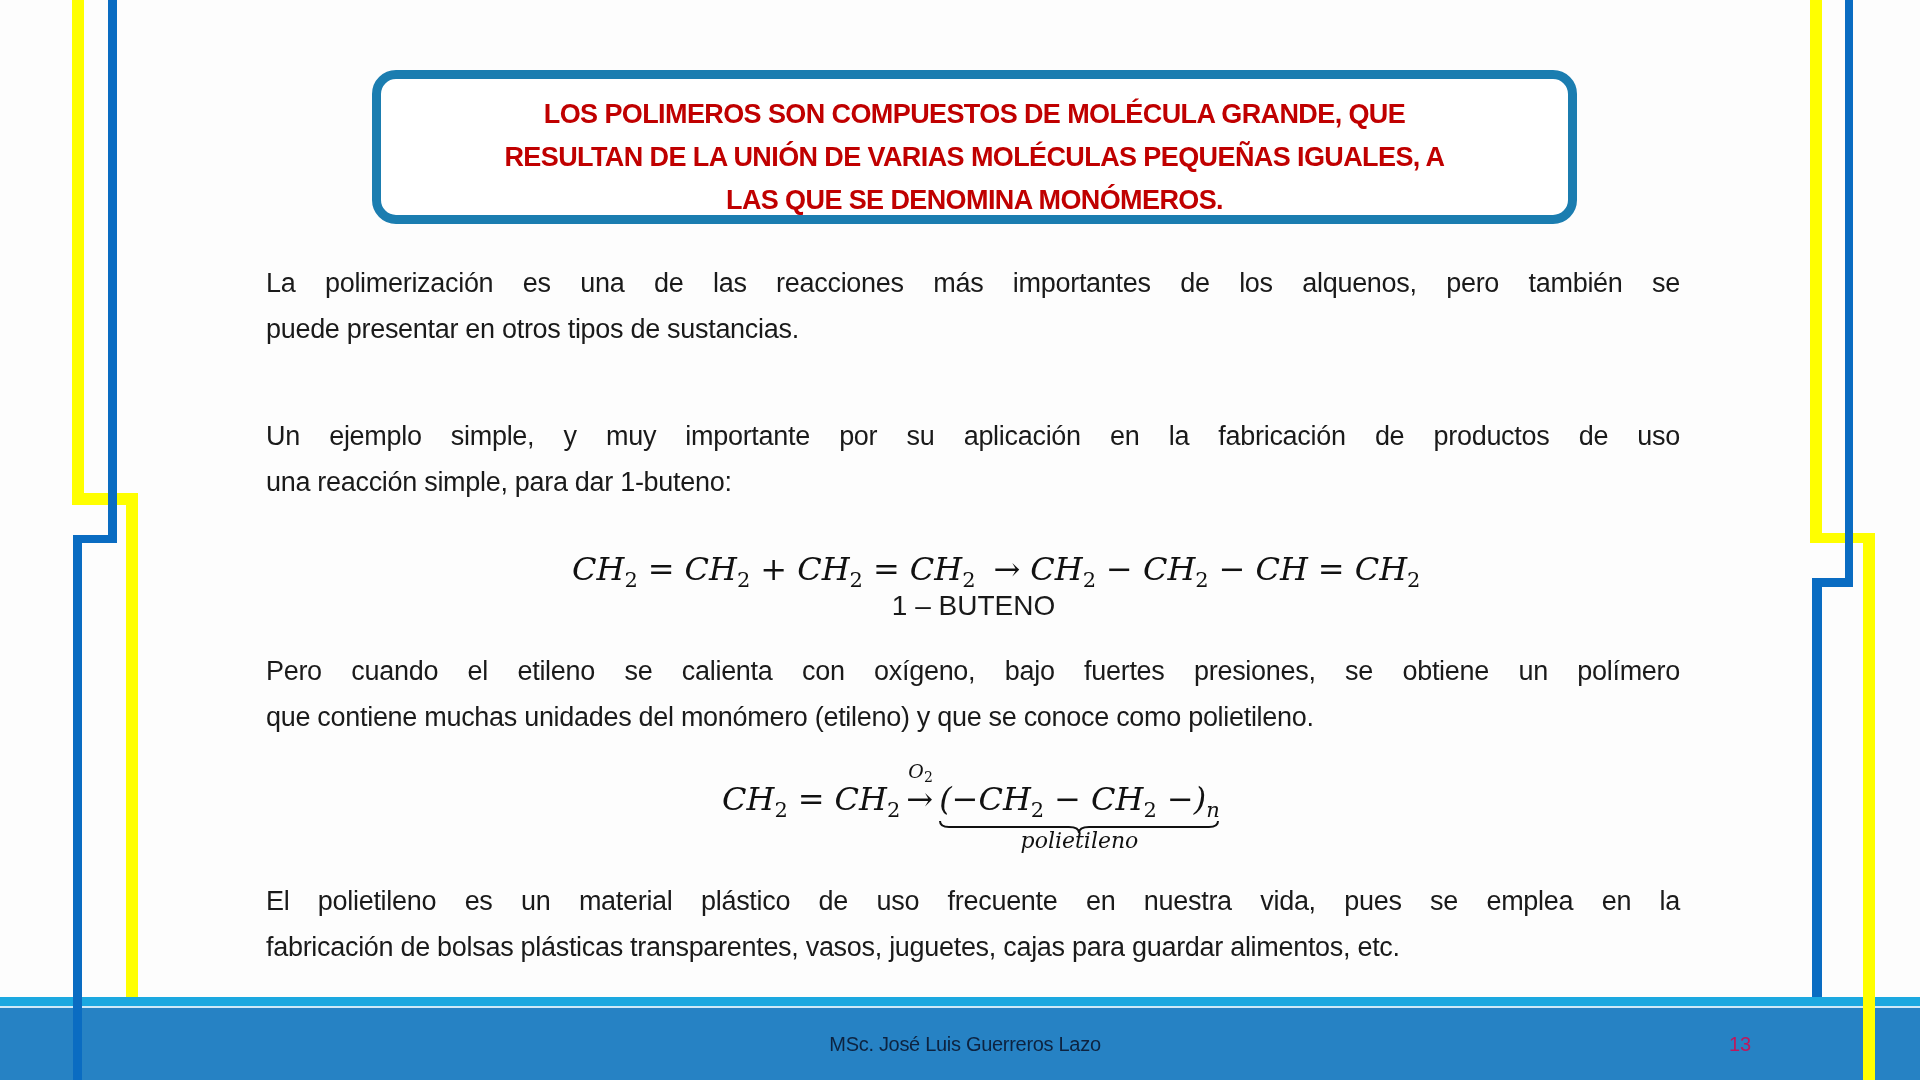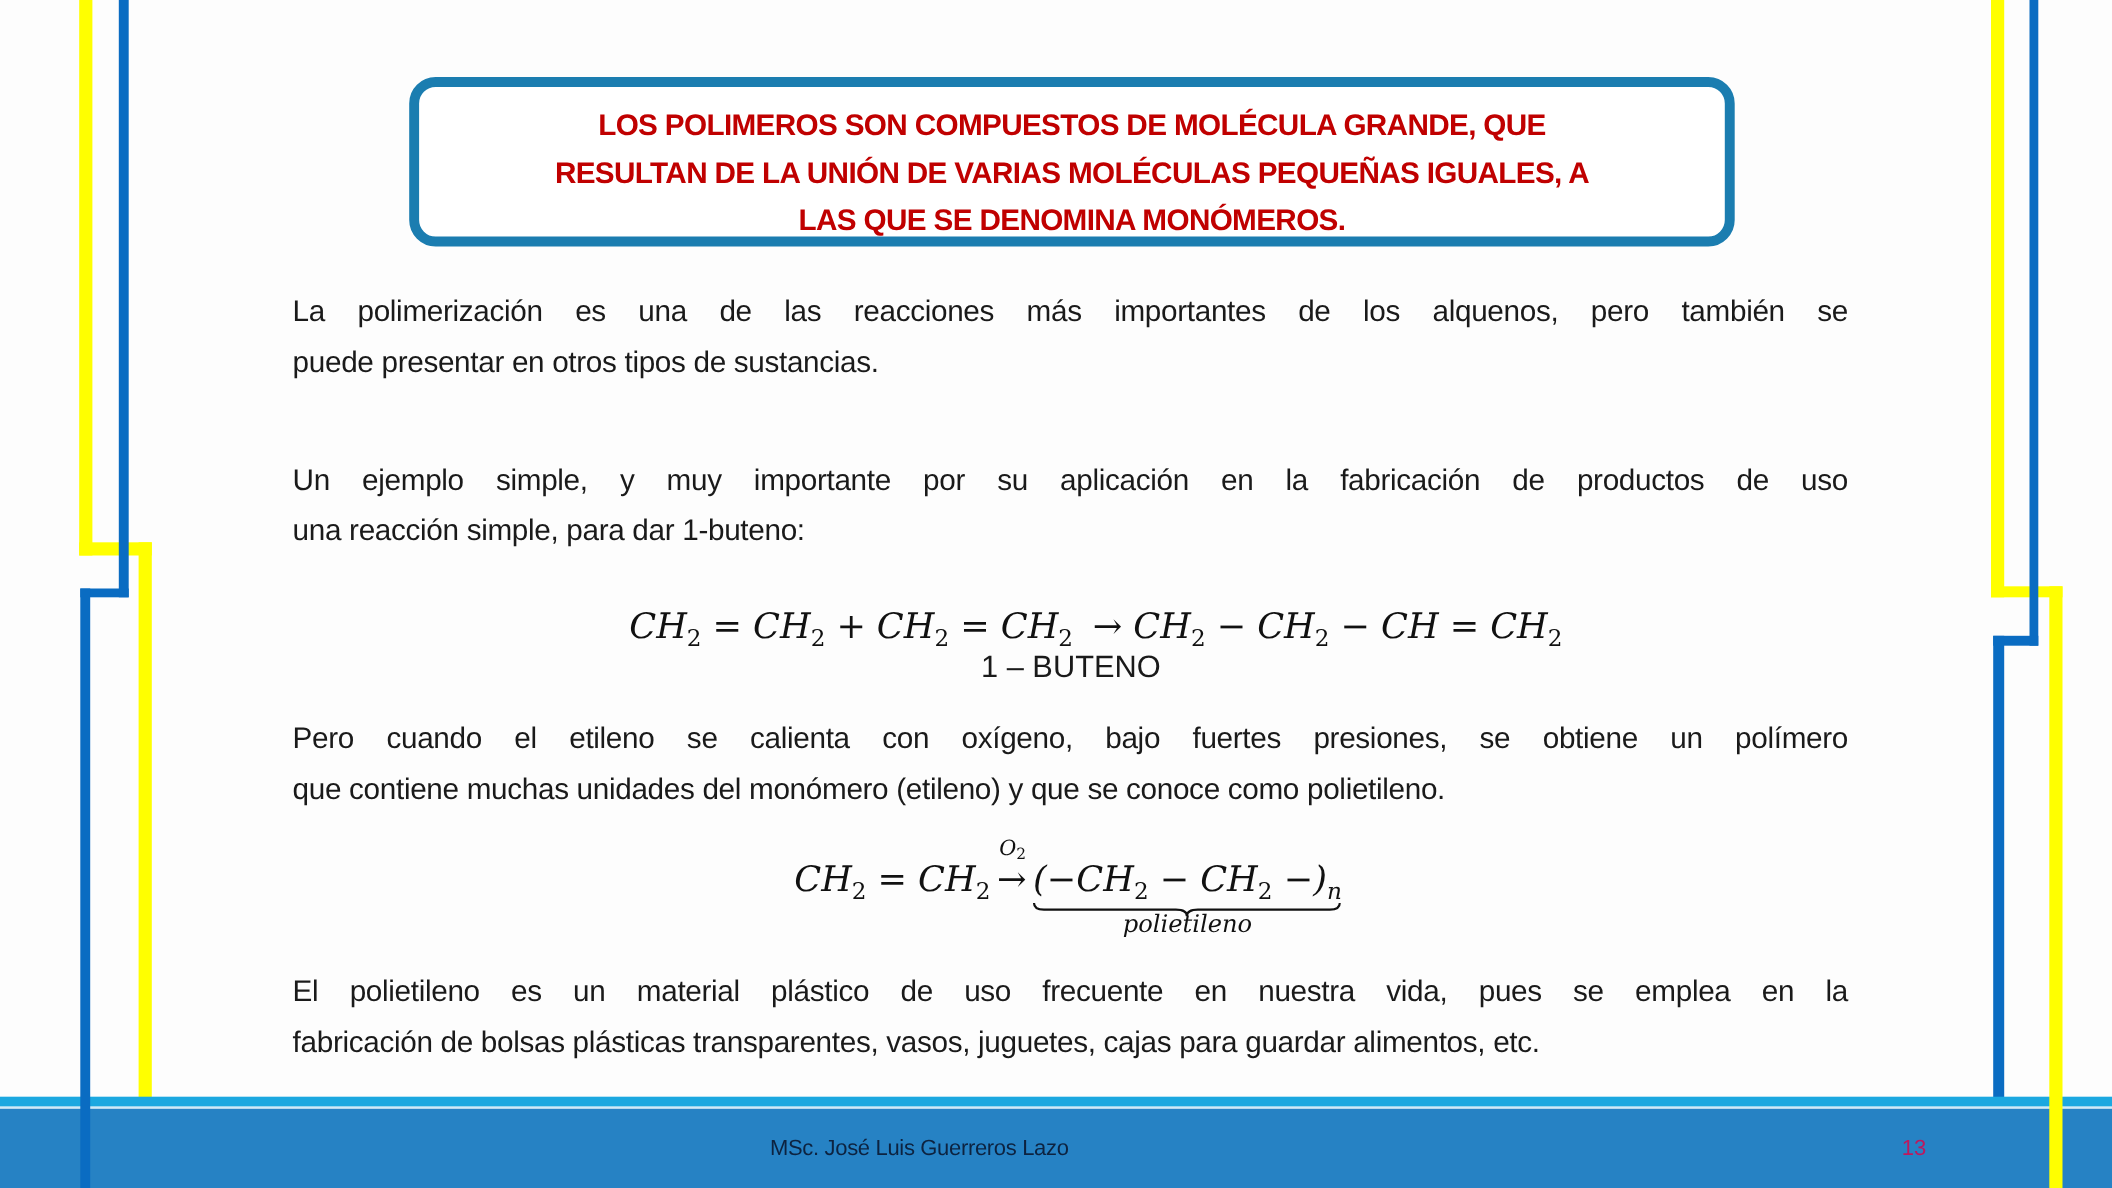--- a/index.html
+++ b/index.html
@@ -9,21 +9,21 @@
       font-family: "Liberation Sans", "DejaVu Sans", sans-serif;
       color: #1a1a1a;
     }
     .deco { position: absolute; }
     .yellow { background: #ffff00; }
     .blue { background: #0a6cc2; }
 
     .footer-strip { position: absolute; left: 0; top: 997px; width: 1920px; height: 9px; background: #1ba8e0; }
     .footer-line { position: absolute; left: 0; top: 1006px; width: 1920px; height: 2px; background: #cfeaf8; }
     .footer-band { position: absolute; left: 0; top: 1008px; width: 1920px; height: 72px; background: #2682c4; }
-    .footer-author { position: absolute; left: 700px; width: 530px; top: 1033px; 
+    .footer-author { position: absolute; left: 700px; width: 530px; top: 1033px; text-align: center;
       font-size: 20px; color: #0d2340; letter-spacing: -0.3px; }
     .footer-page { position: absolute; left: 1700px; width: 80px; top: 1033px; text-align: center;
       font-size: 20px; color: #be185d; }
 
     .title-box {
       position: absolute; left: 372px; top: 70px; width: 1147px; height: 136px;
       border: 9px solid #1b7db0; border-radius: 24px; background: #ffffff; padding-left: 40px;
     }
     .title-text {
       position: absolute; left: 0; right: 0; top: 14px;

